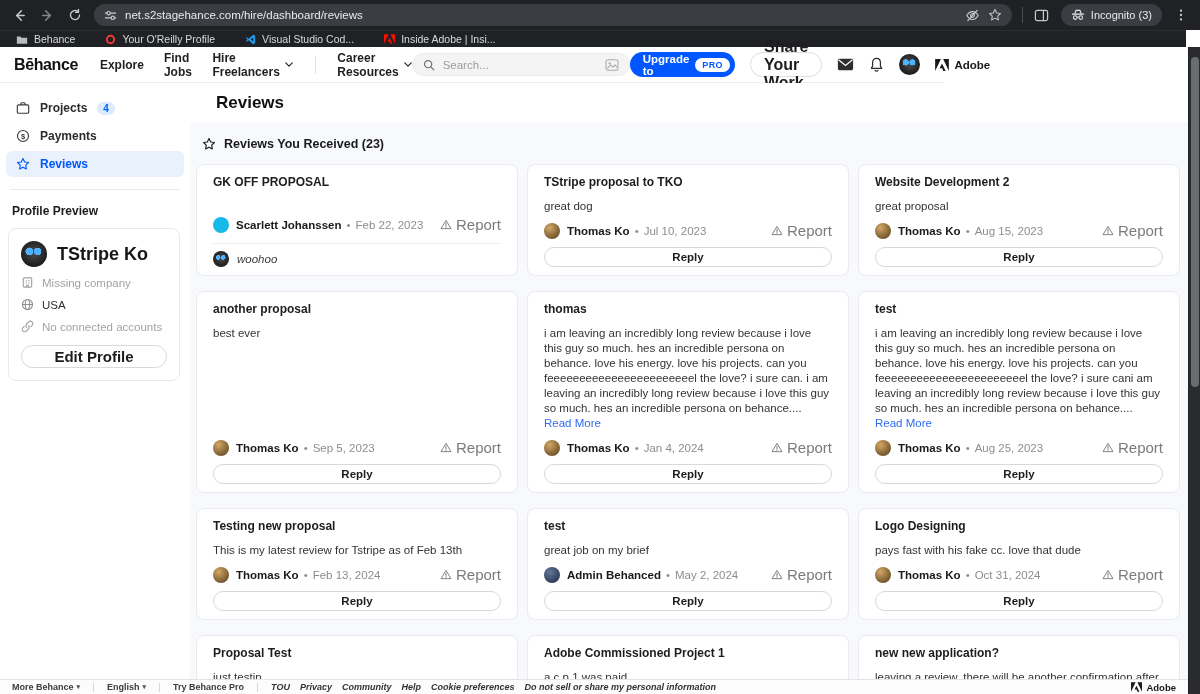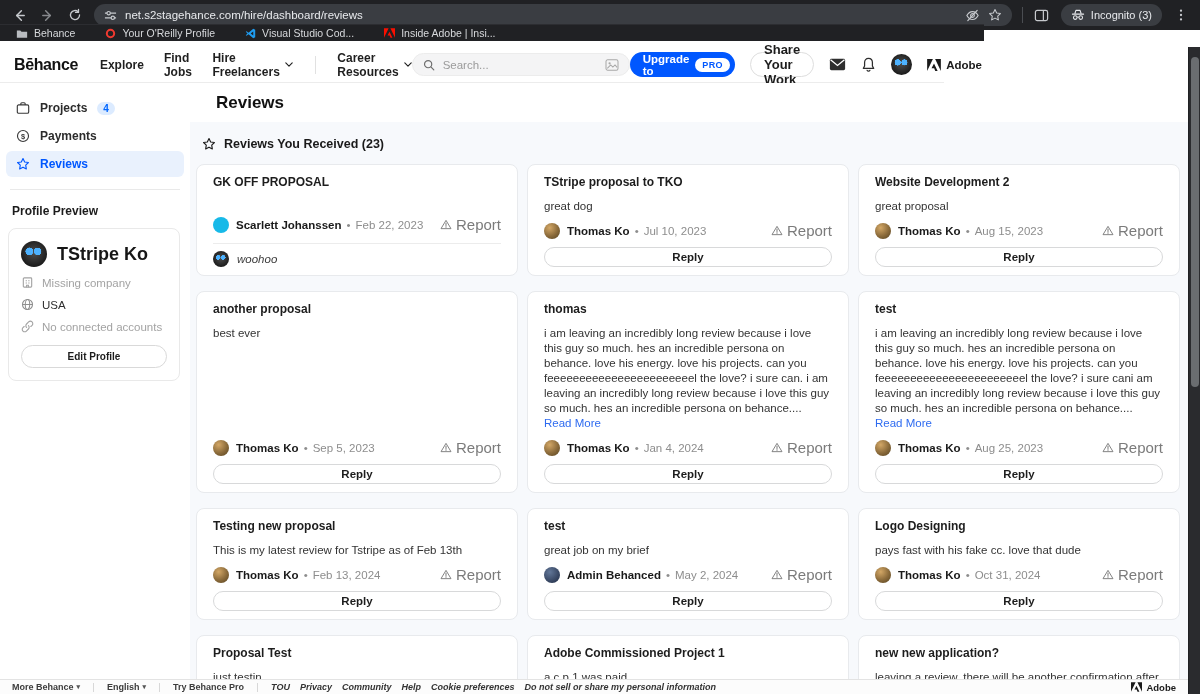--- a/index.html
+++ b/index.html
@@ -11,21 +11,21 @@
   .chrome-toolbar { position:absolute; left:0; top:0; width:1200px; height:30px; background:#202124;
     display:flex; align-items:center; padding:0 10px; gap:10px; }
   .chrome-btn { width:18px; height:18px; display:flex; align-items:center; justify-content:center; flex:none; }
   .omnibox { flex:1; height:22px; background:#3a3d42; border-radius:11px; display:flex; align-items:center;
     padding:0 10px; gap:8px; min-width:0; }
   .omnibox .url { color:#e8eaed; font-size:11.5px; white-space:nowrap; overflow:hidden; }
   .omni-spacer { flex:1; }
   .chrome-sep { width:1px; height:16px; background:#4a4d52; flex:none; }
   .incog-chip { height:22px; background:#3a3d42; border-radius:11px; display:flex; align-items:center;
     gap:6px; padding:0 10px; color:#e8eaed; font-size:11px; flex:none; }
-  .bookmarks-bar { position:absolute; left:0; top:24px; width:984px; height:17px; background:#202124;
+  .bookmarks-bar { position:absolute; left:0; top:30px; width:1186px; height:17px; background:#202124;
     border-top:1px solid #2c2d31; display:flex; align-items:center; padding:0 16px; gap:30px; }
   .bm-item { display:flex; align-items:center; gap:6px; color:#d7d9dc; font-size:10.5px; white-space:nowrap; }
 
   
   .bh-header { position:absolute; left:0; top:47px; width:944px; height:36px; background:#fff;
     border-bottom:1px solid #ececec; display:flex; align-items:center; padding:0 14px; }
   .bh-logo { font-size:16px; font-weight:800; letter-spacing:-0.4px; color:#121212; margin-right:22px; }
   .bh-nav { display:flex; align-items:center; gap:20px; }
   .bh-nav-item { display:flex; align-items:center; gap:5px; font-size:12px; font-weight:600; color:#1f1f1f; cursor:pointer; }
   .bh-nav-sep { width:1px; height:18px; background:#e1e1e1; margin:0 2px; }
@@ -33,21 +33,21 @@
   .search-pill { width:398px; height:23px; background:#f4f4f5; border:1px solid #ececec; border-radius:12px;
     display:flex; align-items:center; gap:8px; padding:0 10px; }
   .search-pill input { border:none; outline:none; background:transparent; flex:1; font-size:11.5px;
     font-family:"Liberation Sans",sans-serif; color:#333; }
   .search-pill input::placeholder { color:#9b9b9b; }
   .bh-right { display:flex; align-items:center; gap:15px; }
   .upgrade-btn { display:flex; align-items:center; gap:6px; background:#0057ff; color:#fff; height:25px;
     border-radius:13px; padding:0 5px 0 13px; font-size:11.5px; font-weight:700; cursor:pointer; }
   .pro-chip { background:#fff; color:#0057ff; border-radius:9px; padding:2px 7px; font-size:9px; font-weight:800; letter-spacing:.4px; }
   .share-btn { height:25px; border:1px solid #dedede; border-radius:13px; padding:0 13px; display:flex;
-    align-items:center; font-size:13px; font-weight:700; color:#1d1d1d; background:#fff; cursor:pointer; }
+    align-items:center; font-size:16px; font-weight:700; color:#1d1d1d; background:#fff; cursor:pointer; }
   .avatar { border-radius:50%; flex:none; }
   .av-tstripe { background: radial-gradient(circle at 32% 40%, #4db2ff 0 16%, rgba(0,0,0,0) 17%),
                           radial-gradient(circle at 64% 40%, #4db2ff 0 16%, rgba(0,0,0,0) 17%),
                           radial-gradient(circle at 50% 45%, #4e4e4e, #191919 75%); }
   .av-thomas   { background: radial-gradient(circle at 35% 30%, #d3a766, #8a6a3a 55%, #54411f); }
   .av-scarlett { background:#17b9e8; }
   .av-admin    { background: radial-gradient(circle at 36% 32%, #627798, #2e3c57 75%); }
   .adobe-brand { display:flex; align-items:center; gap:5px; font-size:11.5px; font-weight:700; color:#1a1a1a; }
 
   
@@ -57,21 +57,21 @@
   .sb-item.active { background:#e9f1fd; color:#0057ff; }
   .sb-badge { background:#dcebff; color:#0066ff; font-size:10px; font-weight:700; padding:1px 6px; border-radius:9px; }
   .sb-divider { border-top:1px solid #e9e9e9; margin:12px 10px 0; }
   .pp-title { margin:14px 0 0 12px; font-size:12px; font-weight:700; color:#1c1c1c; }
   .pp-card { margin:10px 10px 0 8px; border:1px solid #e9e9e9; border-radius:8px; padding:12px; background:#fff; }
   .pp-head { display:flex; align-items:center; gap:10px; }
   .pp-name { font-size:18px; font-weight:700; color:#161616; }
   .pp-row { margin-top:9px; display:flex; align-items:center; gap:8px; font-size:11.5px; color:#a3a3a3; }
   .pp-row.dark { color:#2e2e2e; }
   .pp-edit { margin-top:12px; height:23px; width:100%; border:1px solid #d9d9d9; border-radius:12px; background:#fff;
-    font-size:10px; font-weight:700; color:#1c1c1c; display:flex; align-items:center; justify-content:center; cursor:pointer; }
+    font-size:15px; font-weight:700; color:#1c1c1c; display:flex; align-items:center; justify-content:center; cursor:pointer; }
 
   
   .main { position:absolute; left:190px; top:83px; right:12px; bottom:0; background:#fff; }
   .page-title { padding:10px 0 0 26px; font-size:17px; font-weight:800; color:#111; }
   .reviews-section { position:absolute; left:0; right:0; top:39px; bottom:0; background:#f7f9fc; overflow:hidden; }
   .section-header { padding:15px 0 0 12px; display:flex; align-items:center; gap:8px; }
   .section-header .t { font-size:12.5px; font-weight:700; color:#1a1a1a; }
   .cards-grid { margin:13px 8px 0 6px; display:grid; grid-template-columns:repeat(3,1fr); column-gap:9px; row-gap:15px; }
 
   .card { background:#fff; border:1px solid #e8eaed; border-radius:8px; padding:10px 16px 8px; display:flex; flex-direction:column; }

